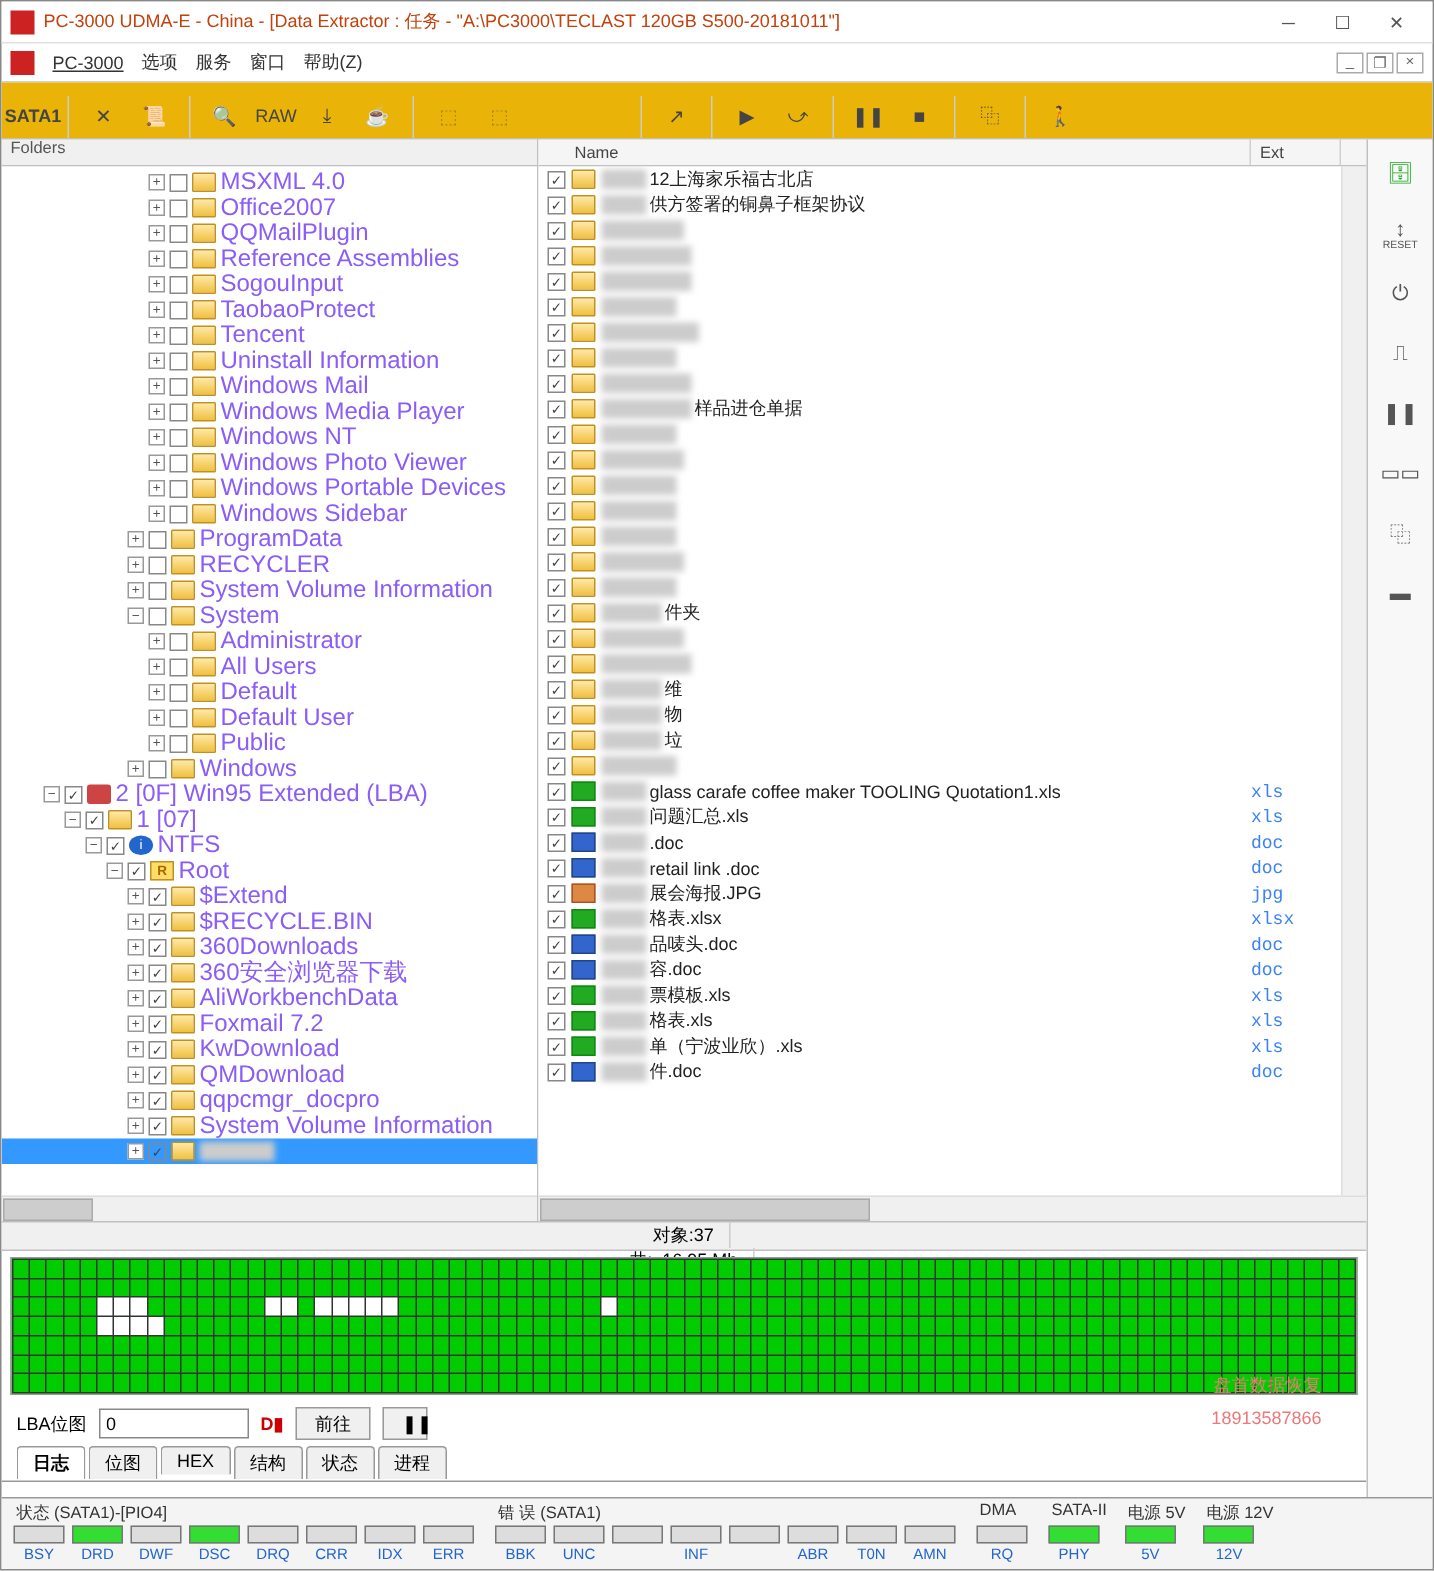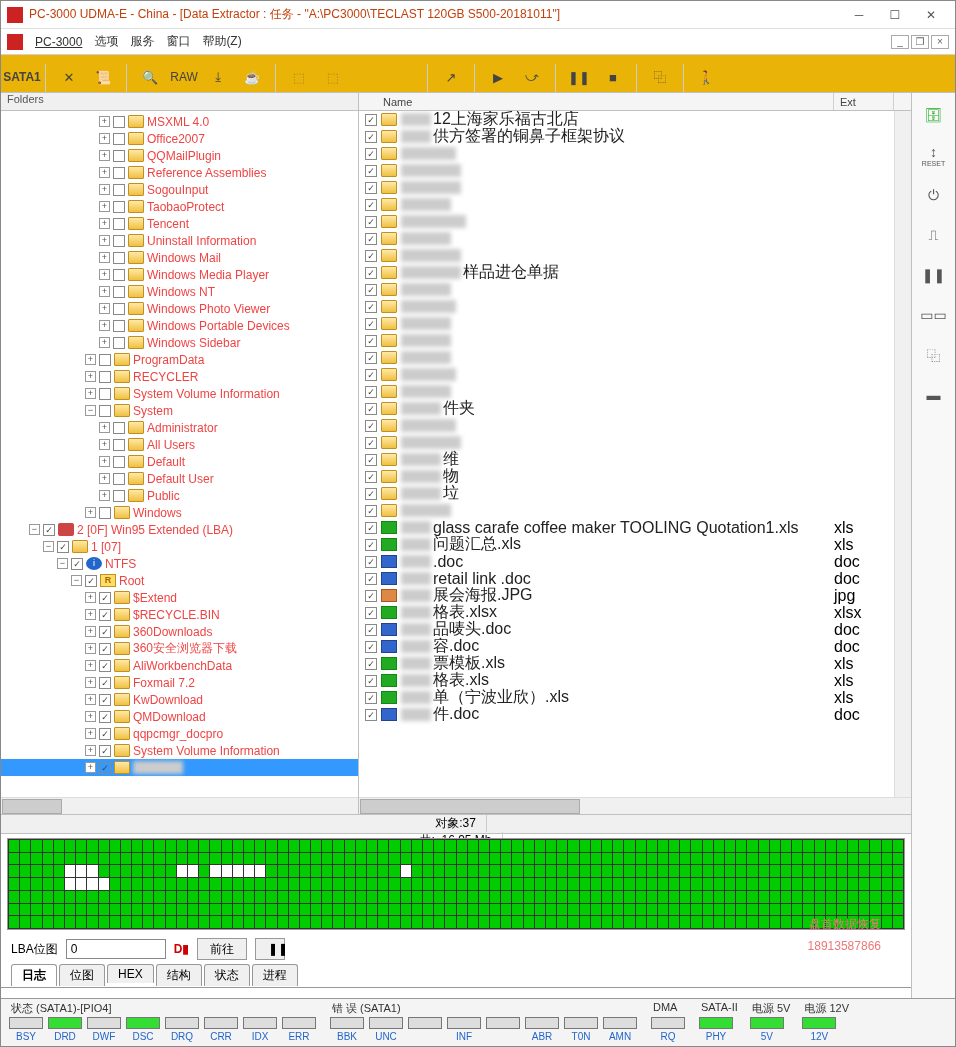--- a/index.html
+++ b/index.html
@@ -27,38 +27,38 @@
 .tree-row.selected { background: #3399ff; color: #fff; }
 .tree-toggle { width: 11px; height: 11px; border: 1px solid #999; display: inline-flex; align-items: center; justify-content: center; font-size: 9px; margin-right: 3px; background: #fff; color: #555; flex-shrink: 0; line-height: 1; }
 .tree-spacer { width: 14px; display: inline-block; flex-shrink: 0; }
 .tree-check { width: 12px; height: 12px; border: 1px solid #888; margin-right: 3px; flex-shrink: 0; display: inline-flex; align-items: center; justify-content: center; font-size: 9px; color: #444; }
 .tree-check.checked::before { content: "✓"; }
 .tree-icon { width: 16px; height: 13px; margin-right: 3px; flex-shrink: 0; display: inline-block; }
 .folder-icon { background: linear-gradient(#ffe9a8, #f0c040); border: 1px solid #c09020; border-radius: 1px; }
 .disk-icon { background: #c44; border-radius: 2px; }
 .ntfs-icon { background: #26c; border-radius: 50%; color: #fff; font-size: 9px; text-align: center; line-height: 13px; }
 .root-icon { background: #fd6; border: 1px solid #c09020; color: #a60; font-size: 9px; text-align: center; font-weight: bold; line-height: 11px; }
-.tree-label { font-size: 12px; color: #ef4444; }
+.tree-label { font-size: 16px; color: #8b5cf6; }
 .tree-row.selected .tree-label { color: #fff; }
 .hscroll { height: 17px; background: #f0f0f0; border-top: 1px solid #ddd; position: relative; }
 .hscroll-thumb { position: absolute; height: 15px; top: 1px; background: #cdcdcd; border: 1px solid #aaa; }
 .right-pane { flex: 1; display: flex; flex-direction: column; }
 .list-header { height: 18px; background: #f5f5f5; border-bottom: 1px solid #c0c0c0; display: flex; }
 .list-header .col { padding: 0 6px; border-right: 1px solid #d0d0d0; font-size: 11px; color: #444; display: flex; align-items: center; }
 .list-body { flex: 1; overflow: auto; background: #fff; }
 .list-row { display: flex; align-items: center; height: 17px; padding-left: 6px; }
 .list-check { width: 12px; height: 12px; border: 1px solid #888; margin-right: 4px; flex-shrink: 0; display: inline-flex; align-items: center; justify-content: center; font-size: 9px; color: #444; }
 .list-check.checked::before { content: "✓"; }
 .list-icon { width: 16px; height: 13px; margin-right: 4px; flex-shrink: 0; }
 .file-xls { background: #2a2; border: 1px solid #181; }
 .file-doc { background: #36c; border: 1px solid #248; }
 .file-jpg { background: #d84; border: 1px solid #a52; }
 .blur-block { display: inline-block; height: 13px; background: #ccc; filter: blur(2px); margin-right: 2px; flex-shrink: 0; }
-.list-name { flex: 1; font-size: 16px; color: #222; white-space: nowrap; overflow: hidden; }
-.list-ext { width: 60px; font-size: 16px; color: #000000; }
+.list-name { flex: 1; font-size: 12px; color: #222; white-space: nowrap; overflow: hidden; }
+.list-ext { width: 60px; font-size: 12px; color: #3b82f6; font-family: Liberation Mono, monospace; }
 .vtoolbar { width: 44px; border-left: 1px solid #c0c0c0; background: #f8f8f8; display: flex; flex-direction: column; align-items: center; padding-top: 6px; gap: 8px; }
 .vtoolbar .vbtn { width: 32px; height: 32px; display: flex; align-items: center; justify-content: center; color: #555; font-size: 14px; flex-direction: column; }
 .vtoolbar .vbtn small { font-size: 7px; }
 .status-row { height: 20px; border-top: 1px solid #c0c0c0; border-bottom: 1px solid #c0c0c0; display: flex; align-items: center; background: #f0f0f0; flex-direction: column; }
 .status-row .cell { padding: 0 10px; border-right: 1px solid #ccc; font-size: 12px; }
 .sector-map { height: 92px; border: 1px solid #999; margin: 4px 6px; background: #0a0; position: relative; overflow: hidden; }
 .sector-grid { position: absolute; inset: 0; display: grid; grid-template-columns: repeat(80, 1fr); grid-template-rows: repeat(7, 1fr); gap: 1px; background: #333; padding: 1px; }
 .sector-grid div { background: #0c0; }
 .sector-grid div.free { background: #fff; }
 .lba-row { height: 30px; display: flex; align-items: center; padding: 0 10px; gap: 8px; }

